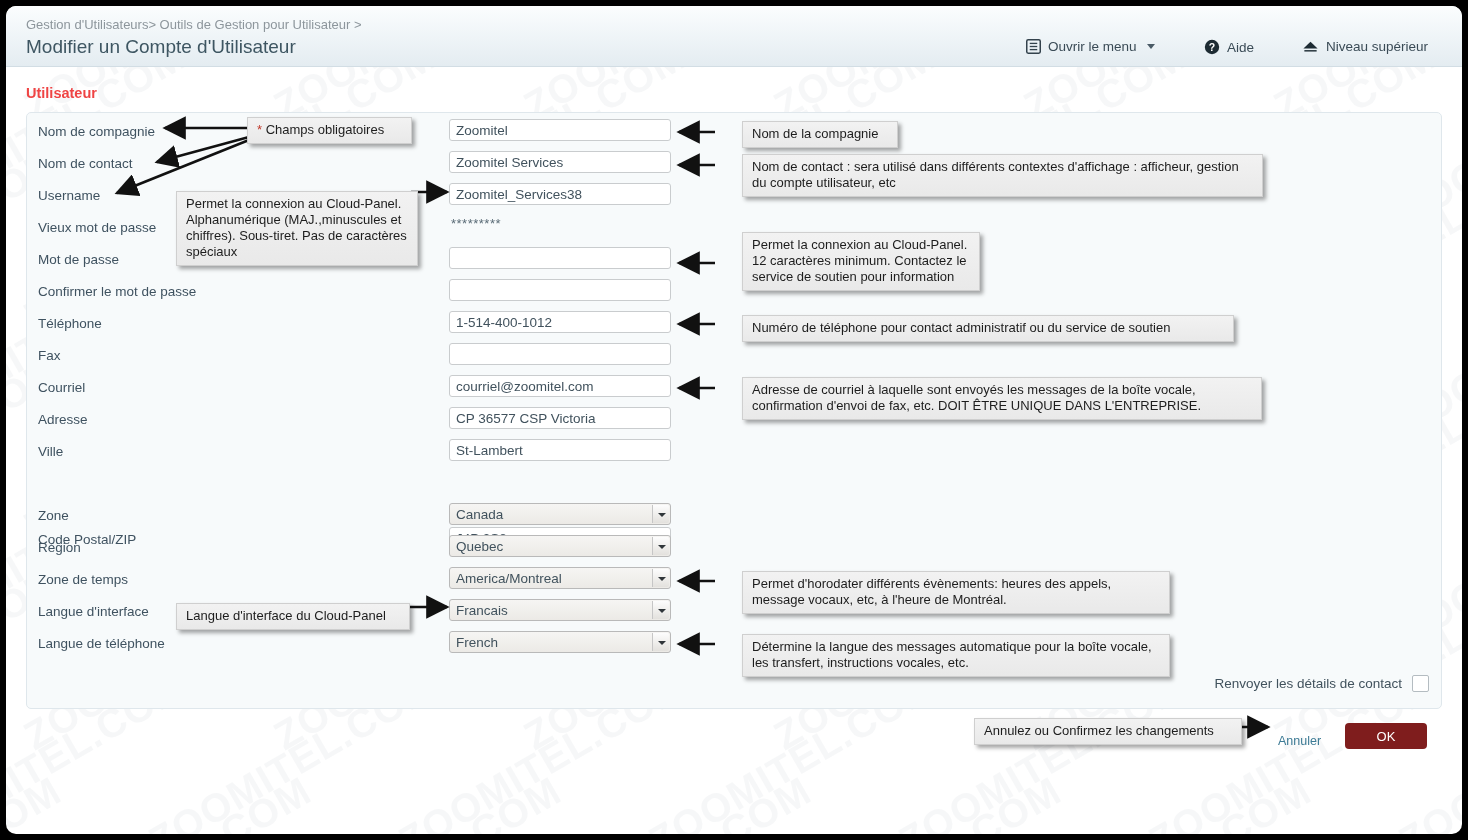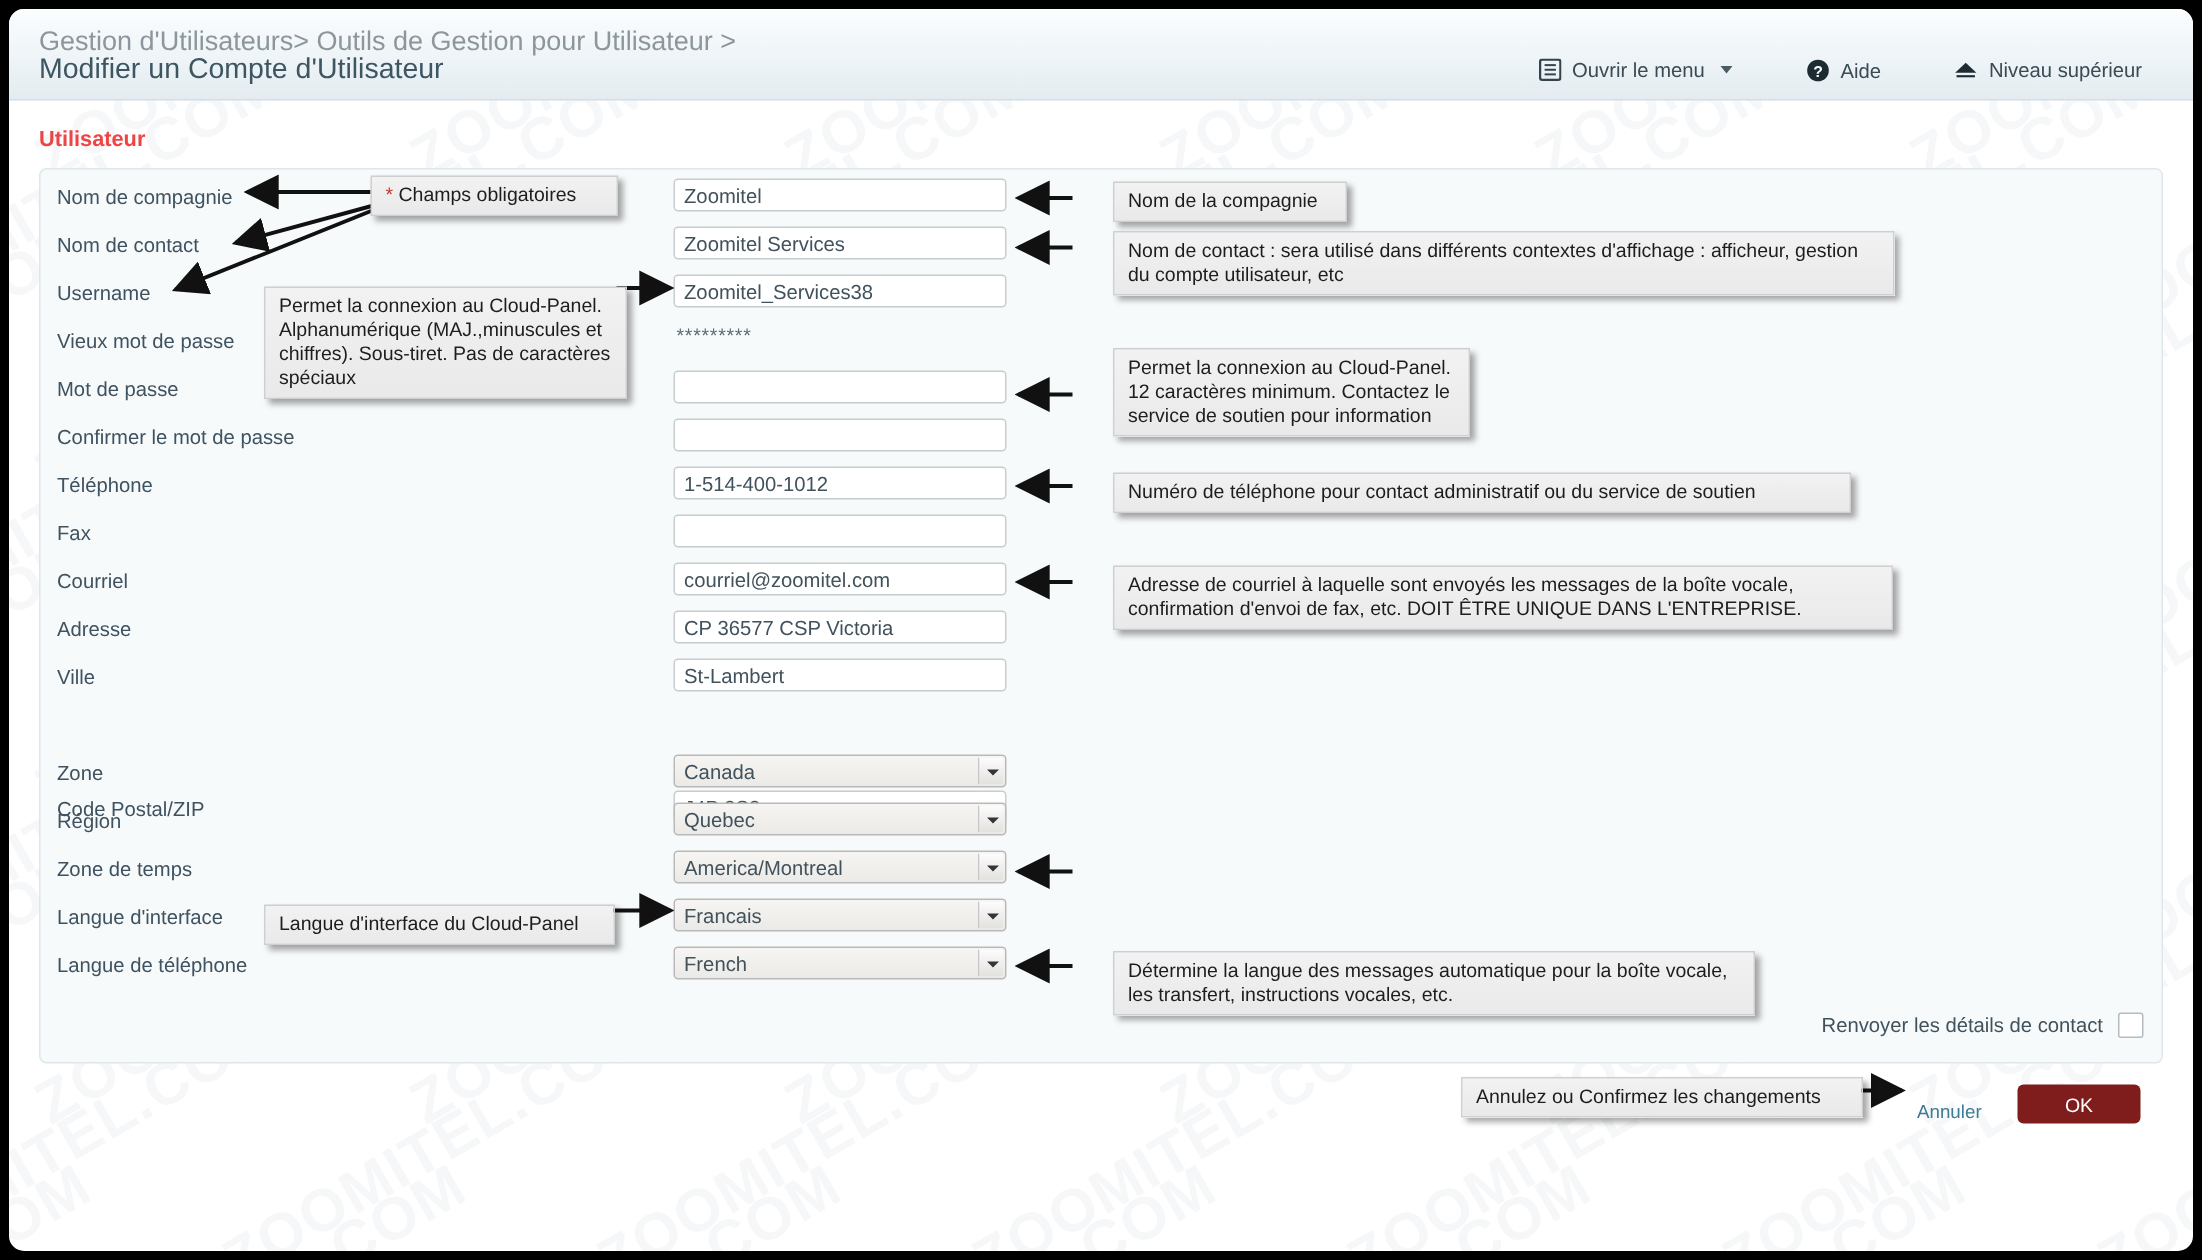--- a/index.html
+++ b/index.html
@@ -30,21 +30,21 @@
   }
   
   #header{
     position:absolute;left:0;top:0;width:100%;height:60px;
     background:linear-gradient(to bottom,#fbfdfe 0%, #eef4f7 55%, #e4ecf1 100%);
     border-bottom:1px solid #d2dde4;
     z-index:10;
   }
   #breadcrumb{
     position:absolute;left:20px;top:11px;
-    font-size:18px;color:#8d969c;white-space:nowrap;
+    font-size:13px;color:#8d969c;white-space:nowrap;
   }
   #page-title{
     position:absolute;left:20px;top:30px;
     font-size:19px;color:#3e5662;white-space:nowrap;
   }
   .hdr-action{
     position:absolute;top:33px;
     font-size:13.5px;color:#3a4b56;white-space:nowrap;
     display:flex;align-items:center;gap:7px;cursor:pointer;
   }
@@ -368,20 +368,21 @@
     </g>
   </svg>
 
   <div class="callout star" id="co-required">Champs obligatoires</div>
   <div class="callout" id="co-username">Permet la connexion au Cloud-Panel. Alphanumérique (MAJ.,minuscules et chiffres). Sous-tiret. Pas de caractères spéciaux</div>
   <div class="callout" id="co-company">Nom de la compagnie</div>
   <div class="callout" id="co-contact">Nom de contact : sera utilisé dans différents contextes d'affichage : afficheur, gestion du compte utilisateur, etc</div>
   <div class="callout" id="co-password">Permet la connexion au Cloud-Panel. 12 caractères minimum. Contactez le service de soutien pour information</div>
   <div class="callout" id="co-phone">Numéro de téléphone pour contact administratif ou du service de soutien</div>
   <div class="callout" id="co-email">Adresse de courriel à laquelle sont envoyés les messages de la boîte vocale, confirmation d'envoi de fax, etc. DOIT ÊTRE UNIQUE DANS L'ENTREPRISE.</div>
+  <div class="callout" id="co-timezone">Permet d'horodater différents évènements: heures des appels, message vocaux, etc, à l'heure de Montréal.</div>
   <div class="callout" id="co-uilang">Langue d'interface du Cloud-Panel</div>
   <div class="callout" id="co-phlang">Détermine la langue des messages automatique pour la boîte vocale, les transfert, instructions vocales, etc.</div>
   <div class="callout" id="co-confirm">Annulez ou Confirmez les changements</div>
 
 </div>
 
 <style>
   
   #co-required{left:241px;top:111px;width:145px;}
   #co-username{left:170px;top:185px;width:222px;}

